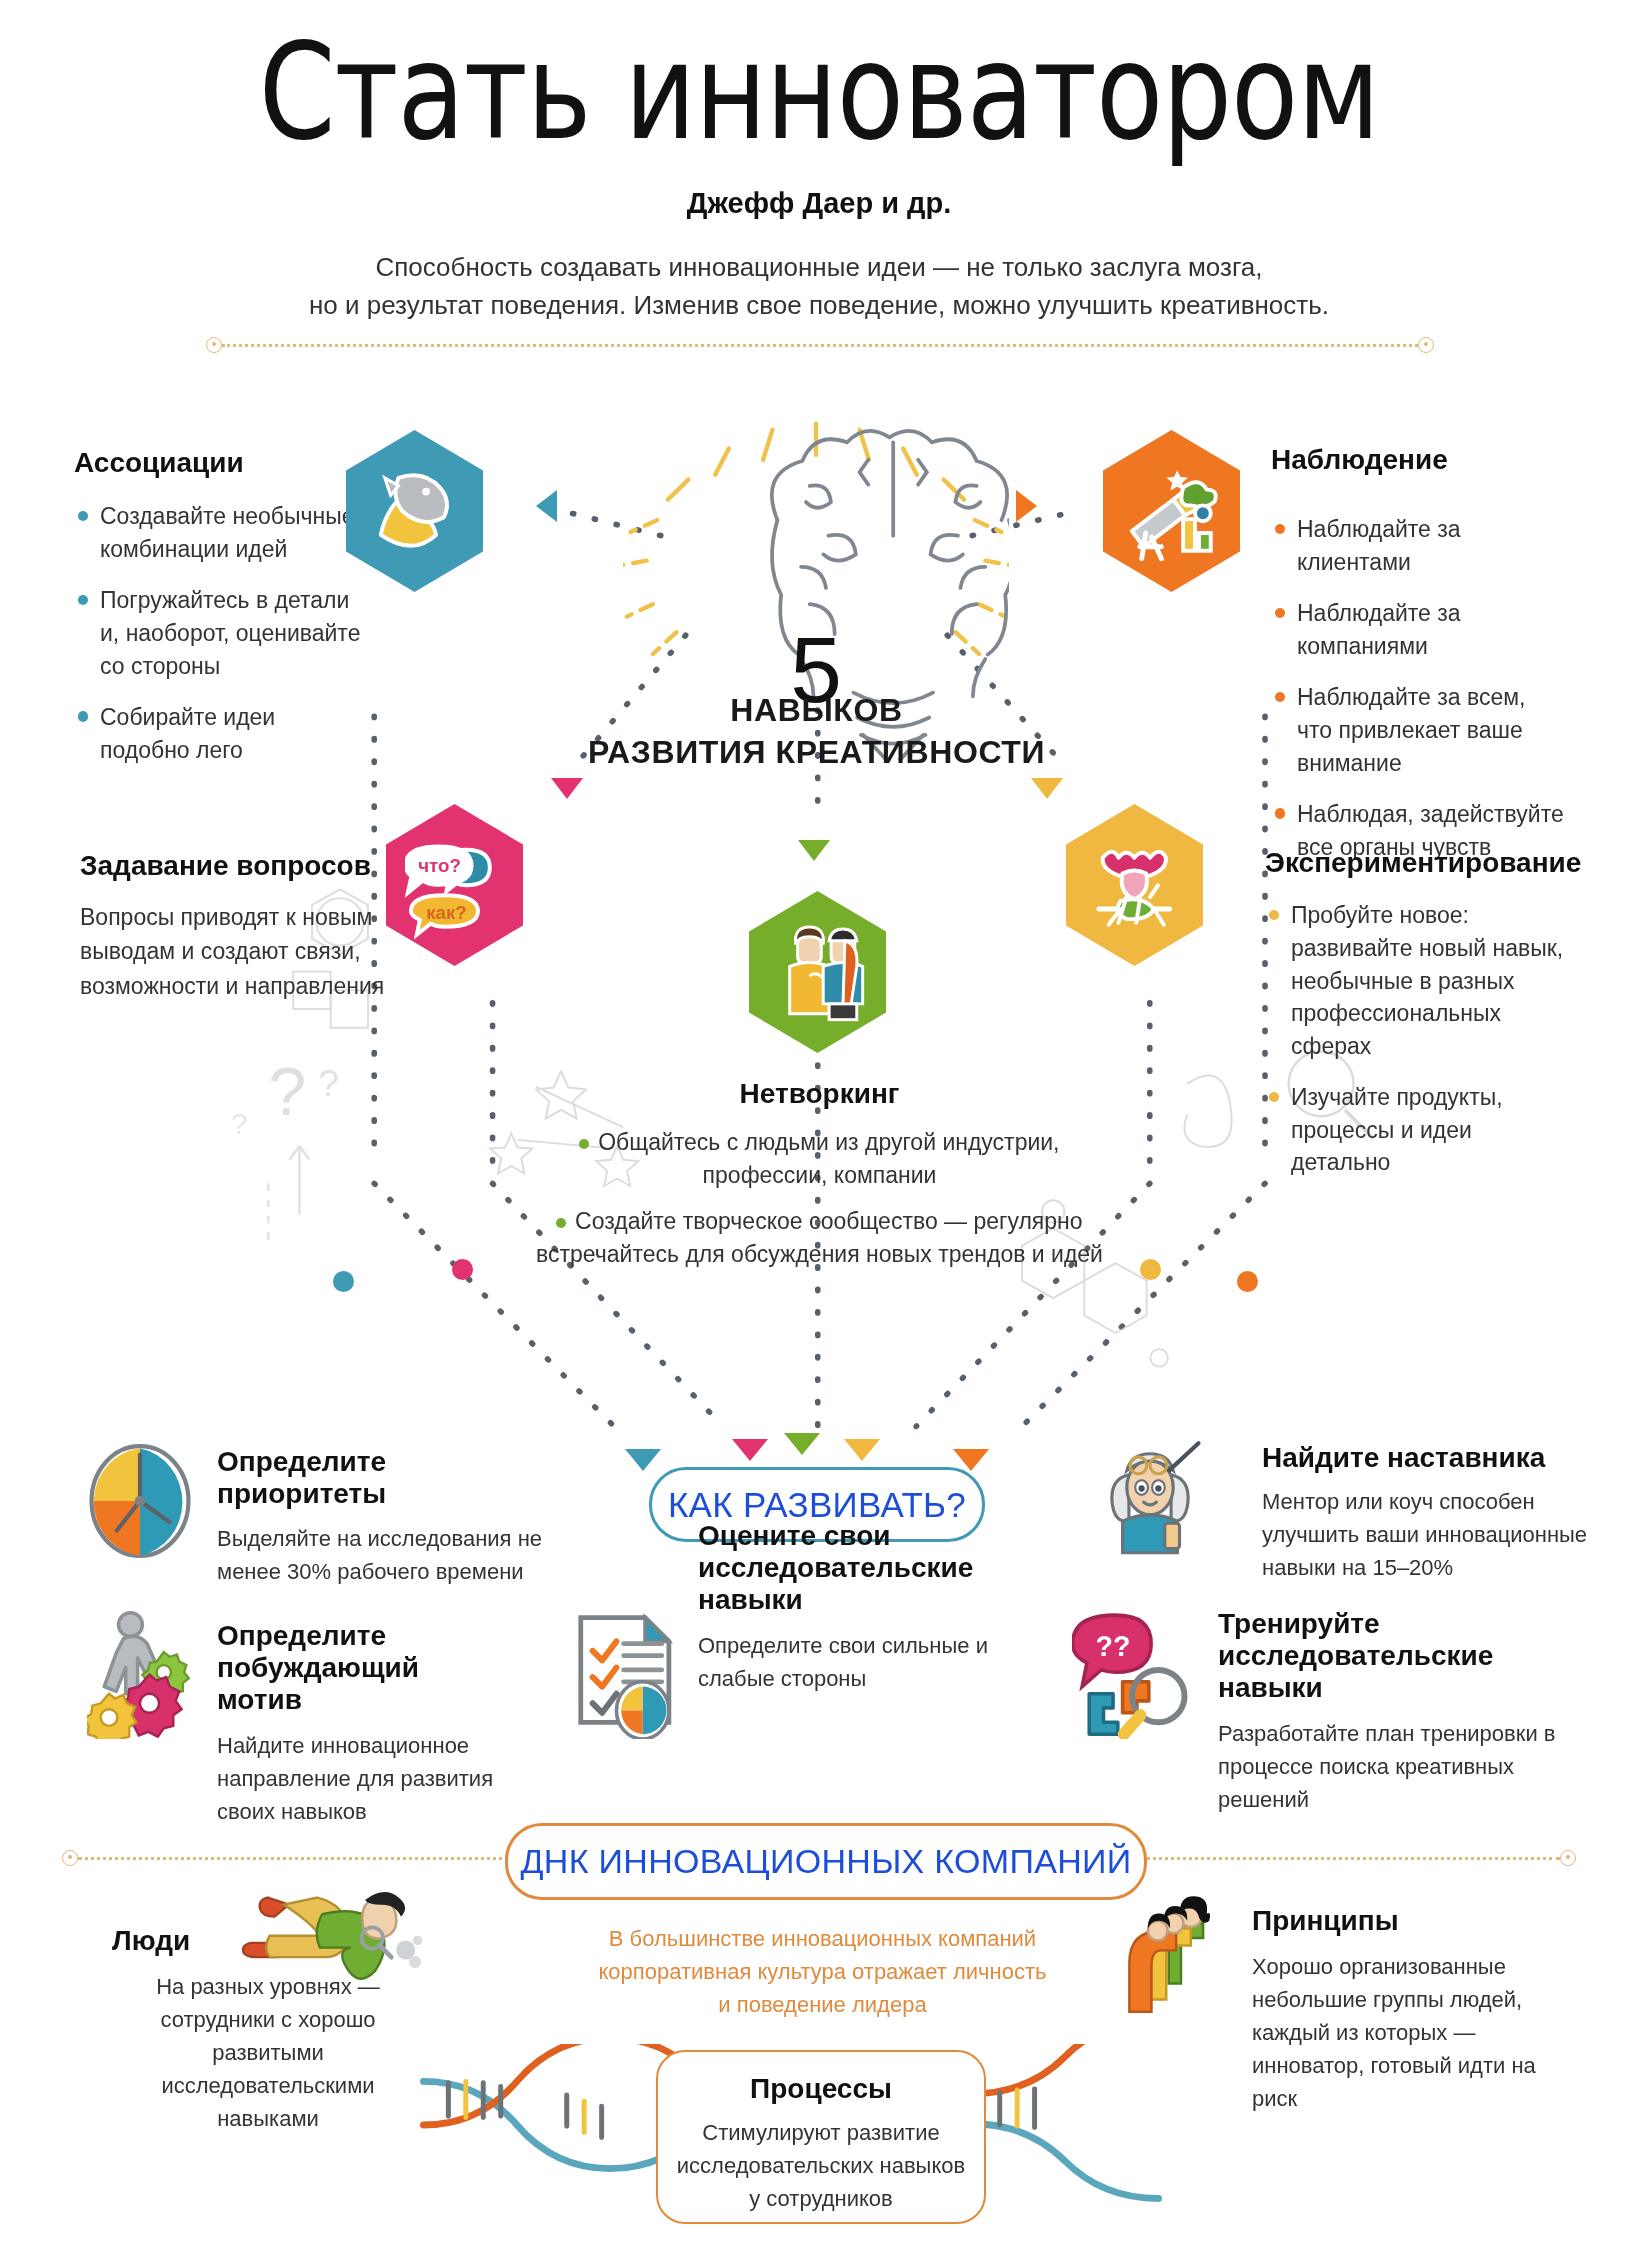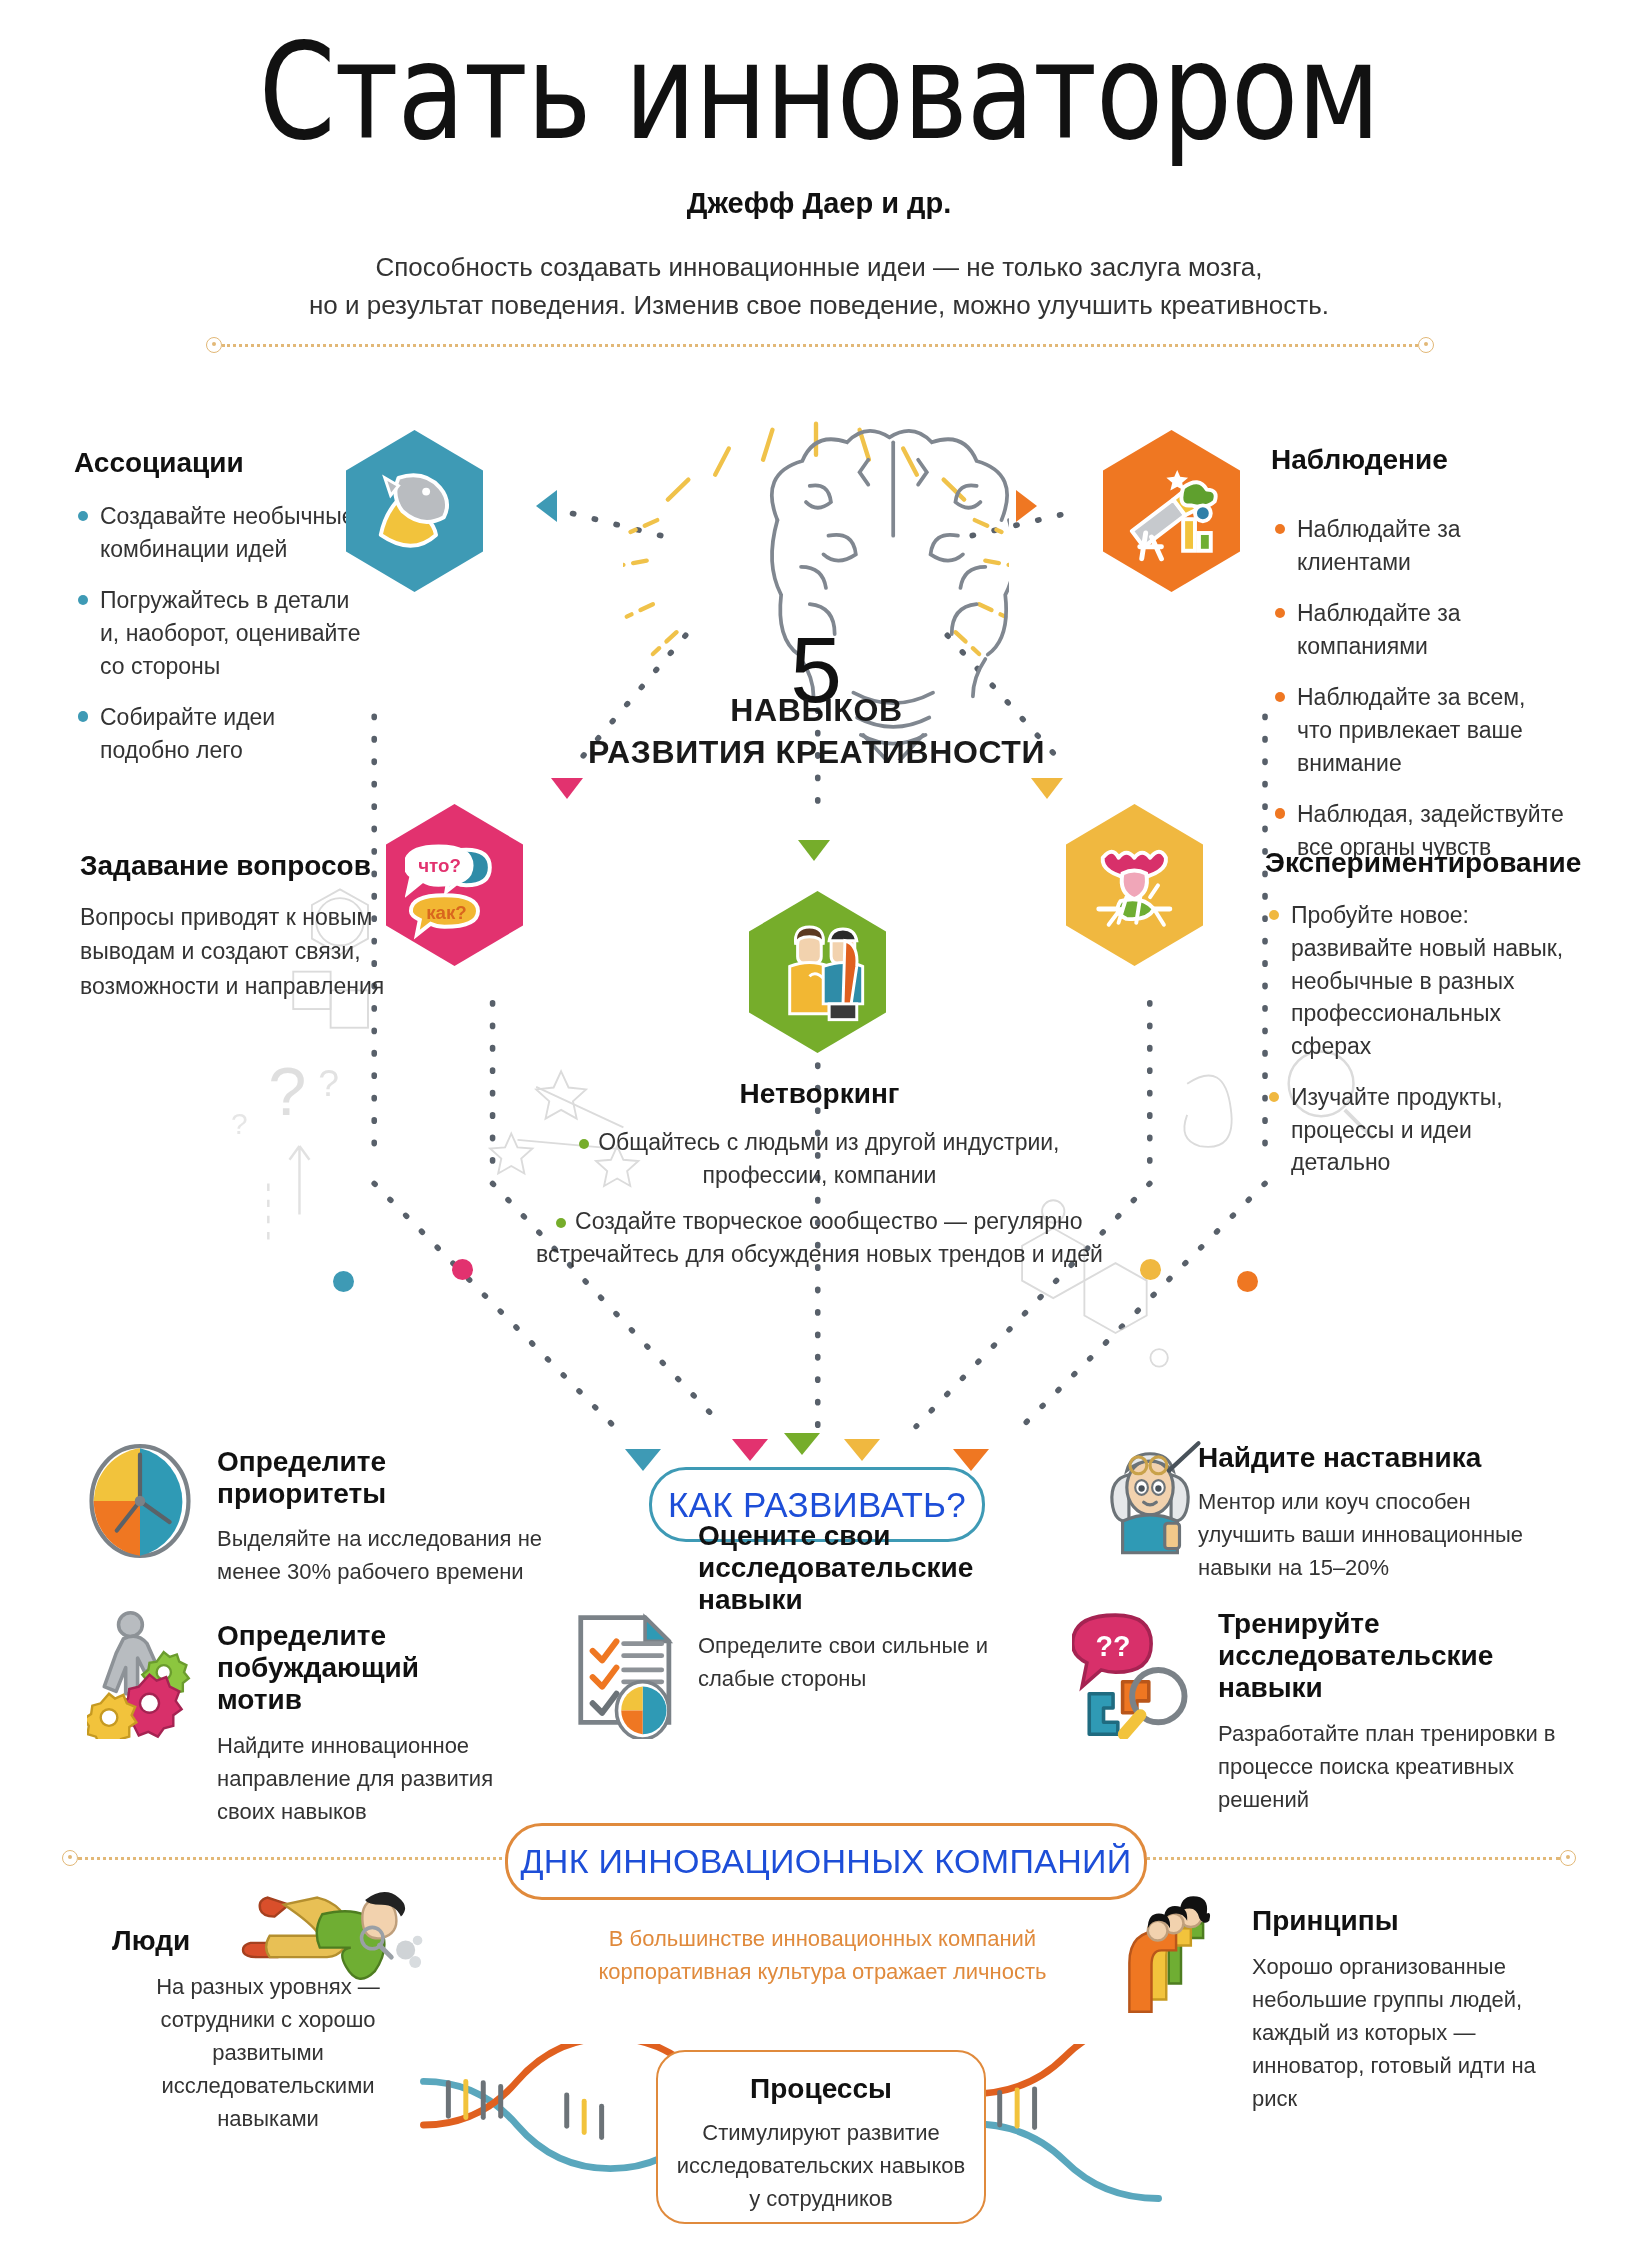--- a/index.html
+++ b/index.html
@@ -331,21 +331,21 @@
     <ellipse cx="42" cy="46" rx="6" ry="7" fill="#fff" stroke="#6c7378" stroke-width="2"></ellipse>
     <ellipse cx="58" cy="46" rx="6" ry="7" fill="#fff" stroke="#6c7378" stroke-width="2"></ellipse>
     <circle cx="42" cy="47" r="3" fill="#49525a"></circle>
       <circle cx="58" cy="47" r="3" fill="#49525a"></circle>
     <path d="M44,60 q6,5 12,0" stroke="#6c7378" stroke-width="3" fill="none" stroke-linecap="round"></path>
     <path d="M24,78 q26,-12 52,0 l0,30 l-52,0 z" fill="#2f9ab5" stroke="#6c7378" stroke-width="3"></path>
     <path d="M68,30 L96,4" stroke="#49525a" stroke-width="4" stroke-linecap="round"></path>
     <rect x="64" y="80" width="14" height="24" rx="3" fill="#f2c98a" stroke="#6c7378" stroke-width="3"></rect>
   </svg>
 </div>
-<div class="abs" style="top:1442px;left:1198px;width:349px;">
+<div class="abs" style="top:1442px;left:1262px;width:349px;">
   <div class="h3">Найдите наставника</div>
   <div class="small" style="margin-top:11.2px;">Ментор или коуч способен улучшить ваши инновационные навыки на 15–20%</div>
 </div>
 
 <div class="abs" style="top:1608px;left:87px;">
   <svg width="125" height="131" viewBox="0 0 104 110">
     <circle cx="36" cy="14" r="10" fill="#b8bcc0" stroke="#8d9297" stroke-width="3"></circle>
     <path d="M30,26 q12,-6 20,4 l8,18 l-10,6 l-6,-12 l0,30 l-10,0 l0,-22 l-8,20 l-10,-4 l10,-28 z" fill="#b8bcc0" stroke="#8d9297" stroke-width="3" stroke-linejoin="round"></path>
     <g transform="translate(64,54)">
       <path d="M0,-17 l5,4 l6,-2 l2,6 l6,3 l-2,6 l4,5 l-5,4 l0,7 l-6,1 l-4,5 l-6,-3 l-6,2 l-3,-6 l-6,-2 l1,-6 l-4,-5 l5,-4 l1,-6 l6,-1 z" fill="#8cc63f" stroke="#6b9c2e" stroke-width="2"></path>
@@ -416,20 +416,21 @@
       <i></i>
     </span>
 </div>
 <div class="abs pill orange" style="top:1823px;left:505px;width:636px;height:71px;">
   <span class="pill-txt" style="font-size:34px;">ДНК ИННОВАЦИОННЫХ КОМПАНИЙ</span>
 </div>
 
 <div class="abs dnaquote" style="top:1922px;left:511px;width:623px;">
   <div>В большинстве инновационных компаний</div>
   <div>корпоративная культура отражает личность</div>
+  <div>и поведение лидера</div>
 </div>
 
 <svg class="abs" style="top:2044px;left:411px;" width="841" height="162" viewBox="0 0 1350 260">
   <path d="M20,60 q90,0 150,70 q60,70 150,70 q90,0 150,-70" fill="none" stroke="#5aa7bd" stroke-width="11" stroke-linecap="round"></path>
   <path d="M20,130 q90,0 150,-70 q60,-70 150,-70 q90,0 150,70" fill="none" stroke="#e0601f" stroke-width="11" stroke-linecap="round"></path>
   <g stroke-width="8" stroke-linecap="round">
     <line x1="60" y1="62" x2="60" y2="116" stroke="#6c7378"></line>
     <line x1="88" y1="60" x2="88" y2="118" stroke="#f2c33c"></line>
     <line x1="116" y1="62" x2="116" y2="118" stroke="#6c7378"></line>
     <line x1="144" y1="68" x2="144" y2="116" stroke="#6c7378"></line>

